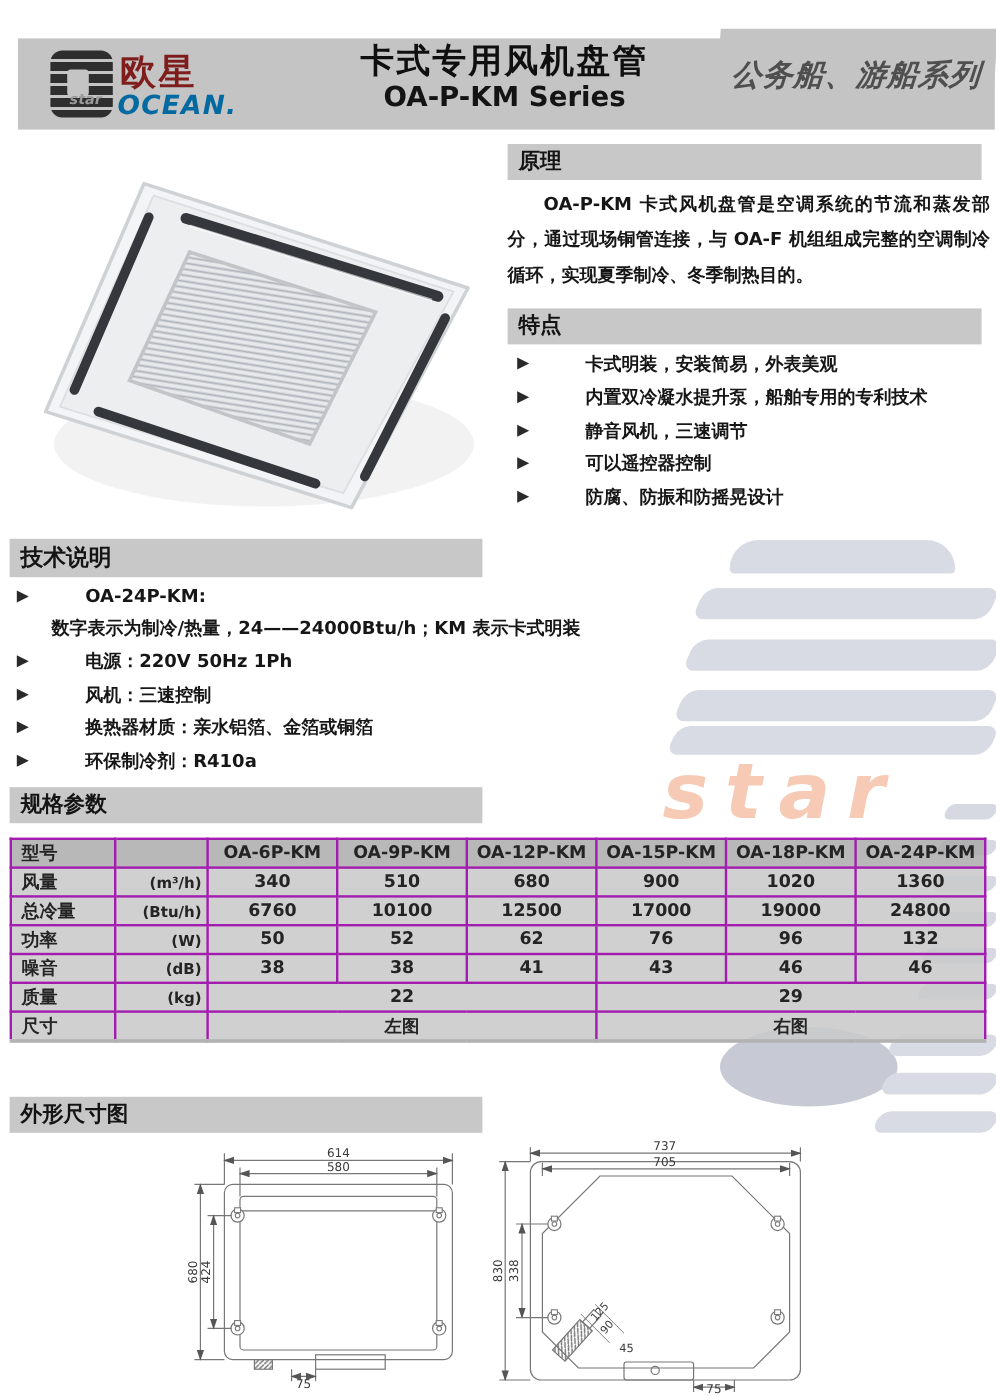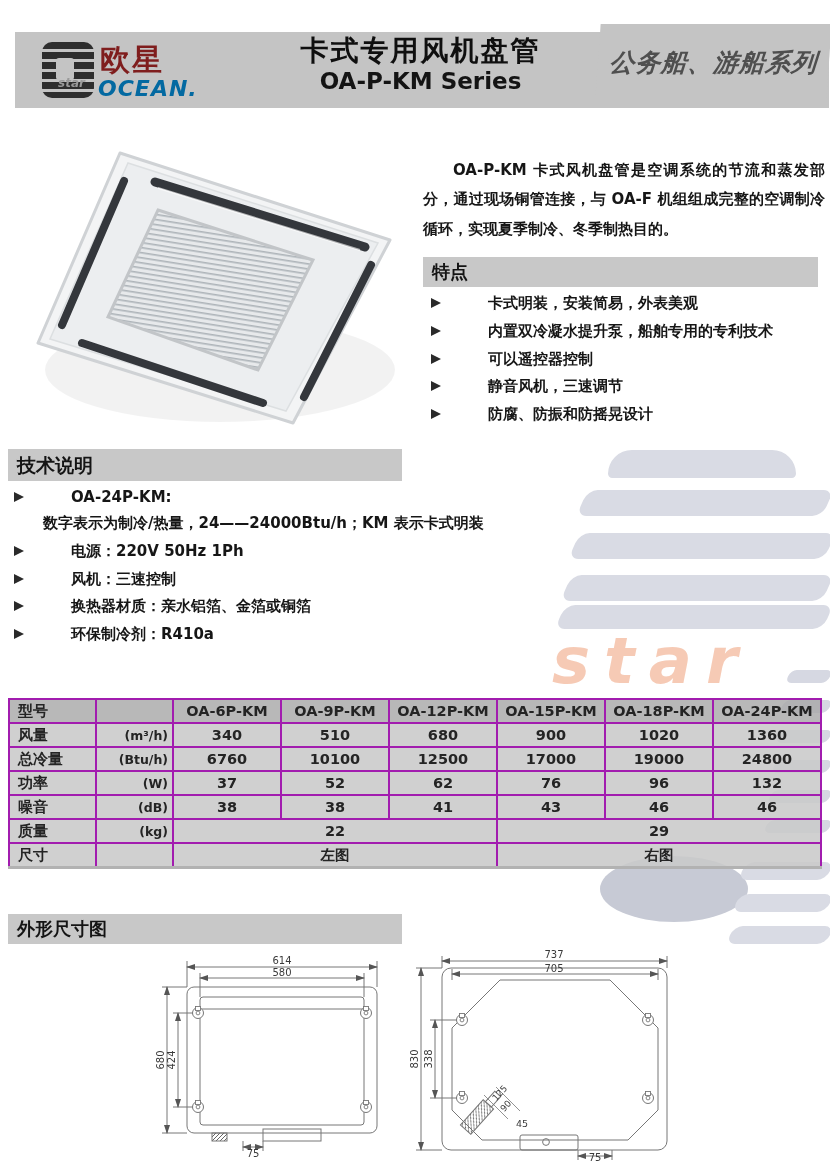--- a/index.html
+++ b/index.html
@@ -129,39 +129,40 @@
     <polygon points="90,18 360,105 263,288 8,208" fill="#f3f4f5" stroke="#cfd2d5" stroke-width="3" stroke-linejoin="round"></polygon>
     <polygon points="98,28 348,108 256,276 20,204" fill="#eceef0" stroke="#dcdfe1" stroke-width="1.5"></polygon>
     <polygon points="128,75 283,125 228,235 78,182" fill="url(#grille)" stroke="#c2c5c8" stroke-width="3"></polygon>
     <line x1="125" y1="47" x2="335" y2="112" stroke="#34373c" stroke-width="9" stroke-linecap="round"></line>
     <line x1="341" y1="130" x2="274" y2="262" stroke="#34373c" stroke-width="8" stroke-linecap="round"></line>
     <line x1="233" y1="268" x2="52" y2="208" stroke="#34373c" stroke-width="8" stroke-linecap="round"></line>
     <line x1="32" y1="190" x2="94" y2="46" stroke="#34373c" stroke-width="8" stroke-linecap="round"></line>
     <line x1="128" y1="53" x2="330" y2="115" stroke="#ffffff" stroke-width="2" opacity="0.6"></line>
   </svg>
 
+  <div class="bar" id="bar-principle">原理</div>
   <div id="principle-text">OA-P-KM 卡式风机盘管是空调系统的节流和蒸发部分，通过现场铜管连接，与 OA-F 机组组成完整的空调制冷循环，实现夏季制冷、冬季制热目的。</div>
 
   <div class="bar" id="bar-features">特点</div>
   <div class="blist" id="features-list">
     <div class="bitem">
         <span class="tri"></span>
         <span>卡式明装，安装简易，外表美观</span>
       </div>
     <div class="bitem">
         <span class="tri"></span>
         <span>内置双冷凝水提升泵，船舶专用的专利技术</span>
       </div>
     <div class="bitem">
         <span class="tri"></span>
+        <span>静音风机，三速调节</span>
+      </div>
+    <div class="bitem">
+        <span class="tri"></span>
         <span>可以遥控器控制</span>
-      </div>
-    <div class="bitem">
-        <span class="tri"></span>
-        <span>静音风机，三速调节</span>
       </div>
     <div class="bitem">
         <span class="tri"></span>
         <span>防腐、防振和防摇晃设计</span>
       </div>
   </div>
 
   <div class="bar" id="bar-tech">技术说明</div>
   <div class="blist" id="tech-list">
     <div class="bitem">
@@ -180,20 +181,21 @@
     <div class="bitem">
         <span class="tri"></span>
         <span>换热器材质：亲水铝箔、金箔或铜箔</span>
       </div>
     <div class="bitem">
         <span class="tri"></span>
         <span>环保制冷剂：R410a</span>
       </div>
   </div>
 
+  <div class="bar" id="bar-specs">规格参数</div>
   <table id="spec-table">
     <colgroup>
         <col style="width:87px">
         <col style="width:77px">
         <col span="6">
       </colgroup>
     <tbody>
         <tr class="hd">
       <td class="lbl">型号</td>
       <td class="unit"></td>
@@ -220,21 +222,21 @@
       <td>6760</td>
       <td>10100</td>
       <td>12500</td>
       <td>17000</td>
       <td>19000</td>
       <td>24800</td>
     </tr>
     <tr>
       <td class="lbl">功率</td>
       <td class="unit">(W)</td>
-      <td>37</td>
+      <td>50</td>
       <td>52</td>
       <td>62</td>
       <td>76</td>
       <td>96</td>
       <td>132</td>
     </tr>
     <tr>
       <td class="lbl">噪音</td>
       <td class="unit">(dB)</td>
       <td>38</td>

